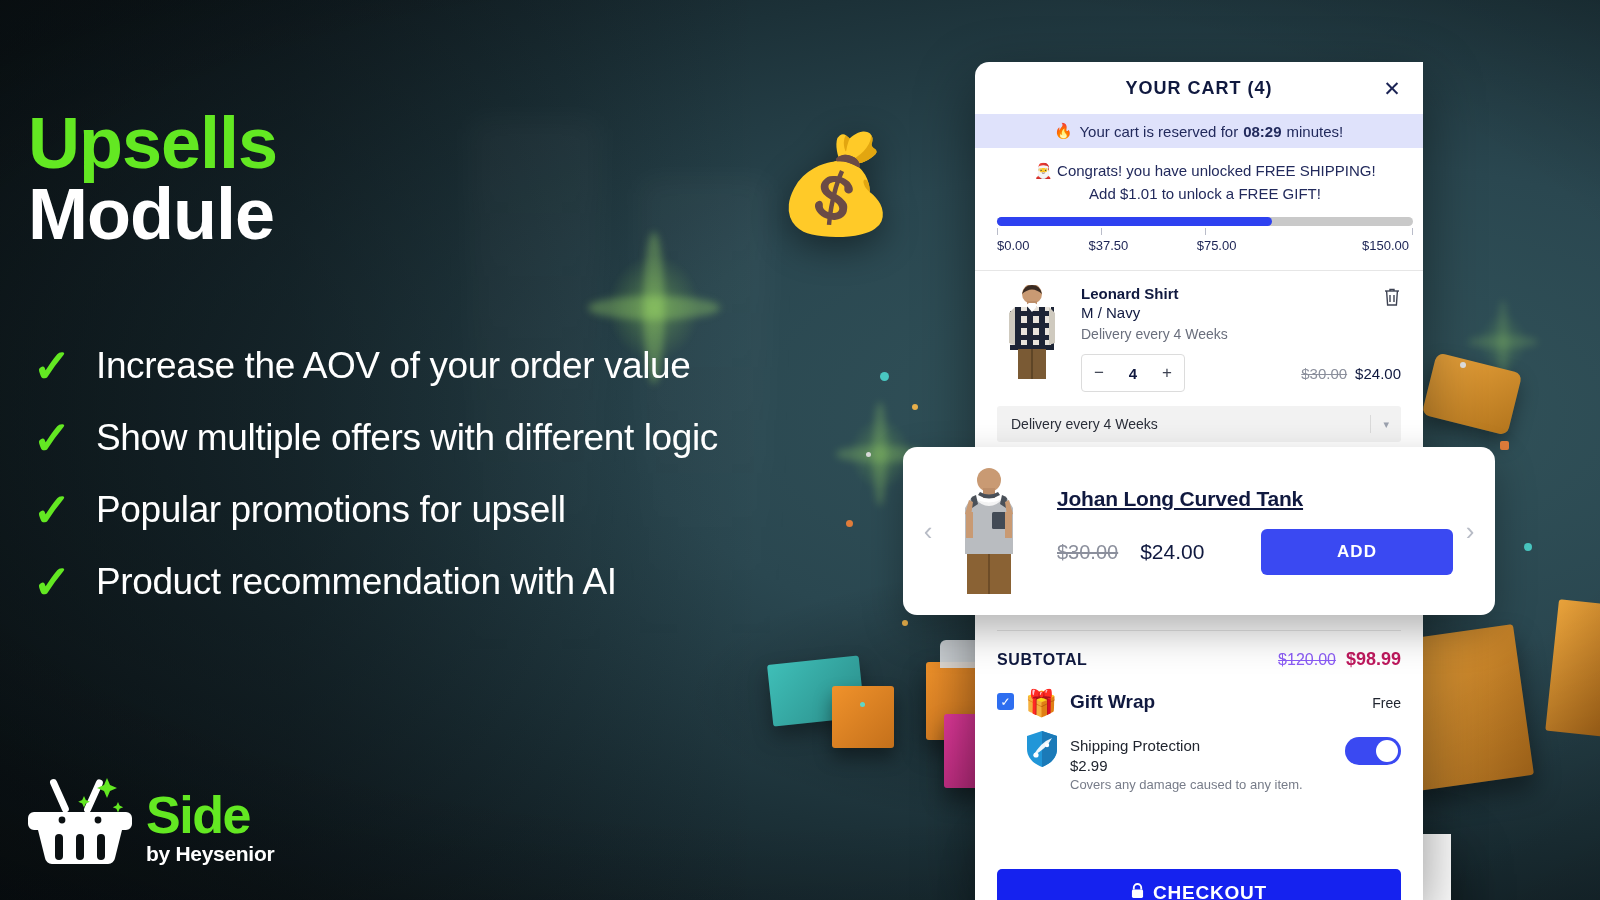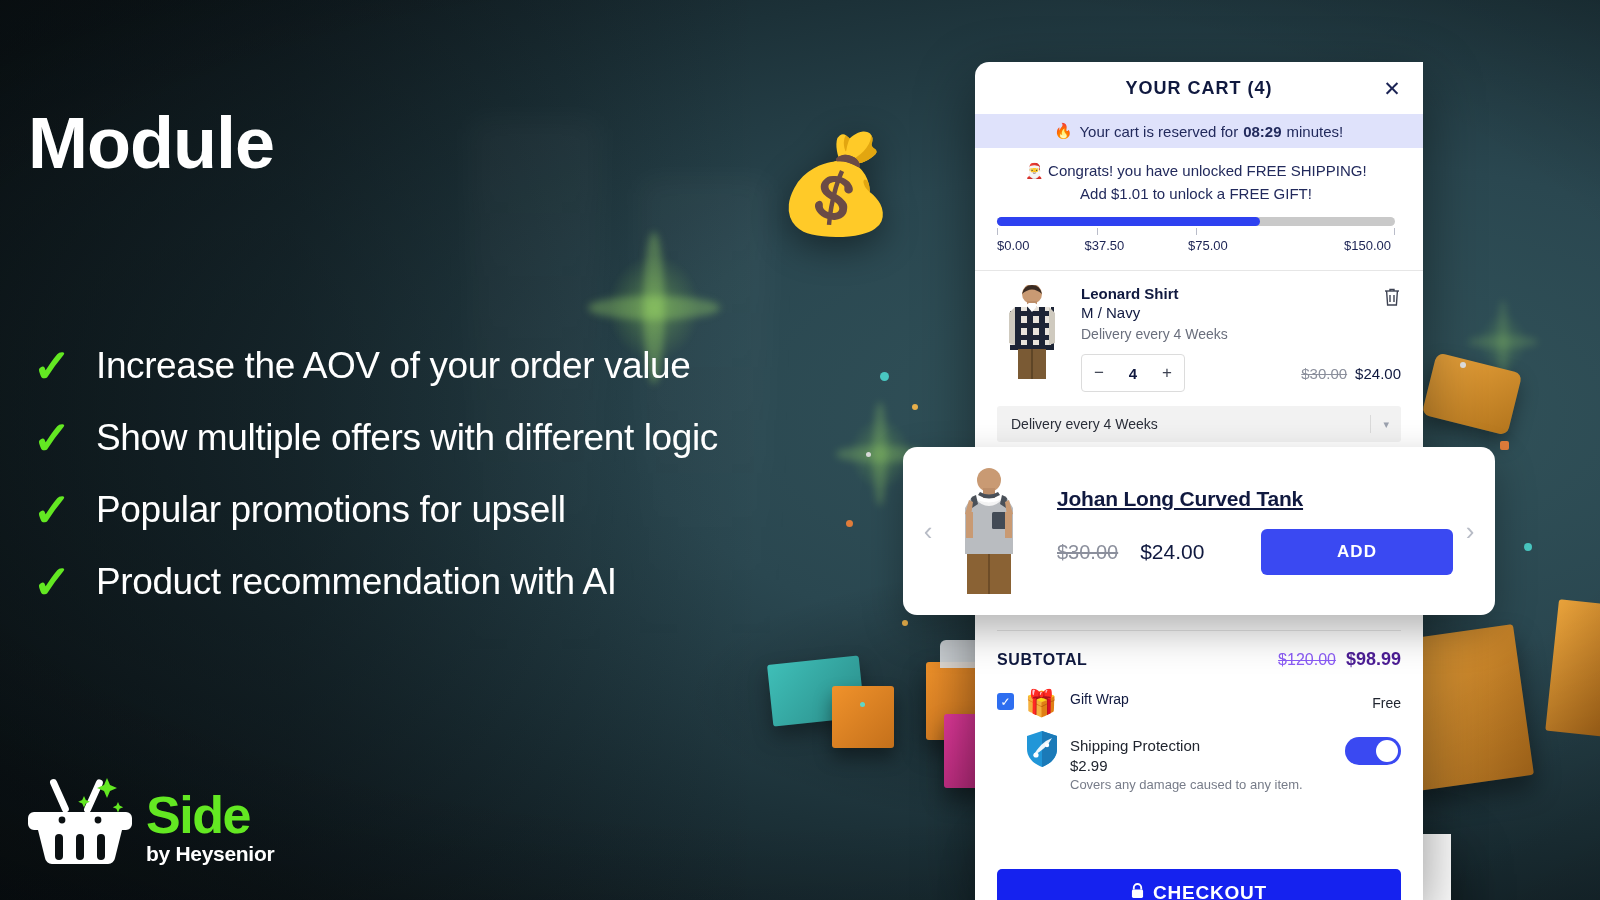--- a/index.html
+++ b/index.html
@@ -92,21 +92,21 @@
   .close-btn {
     position: absolute; right: 18px; top: 50%; transform: translateY(-50%);
     width: 26px; height: 26px; display: flex; align-items: center; justify-content: center;
     color: #1b2354; font-size: 21px; line-height: 1; cursor: pointer;
   }
   .reserve-bar {
     background: #dfe2fb; height: 34px; display: flex; align-items: center; justify-content: center;
     font-size: 15px; color: #222a5c;
   }
   .reserve-bar b { font-weight: 700; }
-  .progress-block { padding: 12px 28px 8px 22px; text-align: center; }
+  .progress-block { padding: 12px 10px 8px 22px; text-align: center; }
   .progress-line { font-size: 15px; color: #222a5c; line-height: 1.5; }
   .bar-outer {
     position: relative; margin: 12px 0 4px 0; height: 9px; border-radius: 6px; background: #c9c9c9;
   }
   .bar-fill { position: absolute; left: 0; top: 0; height: 9px; border-radius: 6px; background: #2e41f0; }
   .bar-ticks { position: relative; height: 8px; }
   .bar-tick { position: absolute; top: -2px; width: 1px; height: 7px; background: #b9bcc9; }
   .bar-labels { position: relative; height: 18px; font-size: 13px; color: #1b2354; font-weight: 500; }
   .bar-labels span { position: absolute; top: 0; white-space: nowrap; }
   .divider { height: 1px; background: #e6e6e6; margin: 6px 0 0 0; }
@@ -158,29 +158,29 @@
     color: #fff; font-size: 17px; font-weight: 700; letter-spacing: 1px;
     display: flex; align-items: center; justify-content: center; cursor: pointer; border: none;
   }
   
   .totals { position: absolute; left: 0; right: 0; top: 568px; padding: 0 22px; }
   .sub-divider { height: 1px; background: #e6e6e6; }
   .subtotal-row { display: flex; align-items: baseline; justify-content: space-between; padding: 18px 0 10px 0; }
   .subtotal-label { font-size: 16px; font-weight: 700; letter-spacing: 0.6px; color: #10193f; }
   .subtotal-prices { display: flex; align-items: baseline; gap: 10px; }
   .sub-old { font-size: 16px; color: #8b5cf6; text-decoration: line-through; }
-  .sub-new { font-size: 18px; font-weight: 700; color: #4c1d95; }
+  .sub-new { font-size: 18px; font-weight: 700; color: #be185d; }
   .addon { display: flex; align-items: flex-start; gap: 10px; padding: 5px 0; }
   .addon-check {
     width: 17px; height: 17px; border-radius: 3px; background: #2e6ef0; flex: none; margin-top: 8px;
     display: flex; align-items: center; justify-content: center; color: #fff; font-size: 12px; cursor: pointer;
   }
   .addon-icon { width: 36px; height: 36px; flex: none; display: flex; align-items: center; justify-content: center; font-size: 26px; }
   .addon-body { flex: 1; padding-top: 6px; }
-  .addon-title-b { font-size: 14px; font-weight: 400; color: #10193f; }
+  .addon-title-b { font-size: 19px; font-weight: 700; color: #10193f; }
   .addon-title { font-size: 15px; color: #20252f; }
   .addon-price { font-size: 15px; color: #20252f; margin-top: 3px; }
   .addon-desc { font-size: 13px; color: #777c89; margin-top: 3px; }
   .addon-right { font-size: 14px; color: #20252f; padding-top: 10px; }
   .toggle {
     width: 56px; height: 28px; border-radius: 16px; background: #3a49f2; position: relative;
     margin-top: 6px; cursor: pointer; flex: none;
   }
   .toggle .knob { position: absolute; right: 3px; top: 3px; width: 22px; height: 22px; border-radius: 50%; background: #fff; }
   .checkout-btn {
@@ -221,20 +221,21 @@
   <div class="confetti" style="left:860px; top:702px; width:5px; height:5px; background:#5fd6c7;"></div>
   <div class="confetti" style="left:1460px; top:362px; width:6px; height:6px; background:#e2e2e2;"></div>
   <div class="confetti" style="left:1500px; top:441px; width:9px; height:9px; background:#e07c3a; border-radius:2px;"></div>
   <div class="confetti" style="left:1524px; top:543px; width:8px; height:8px; background:#49c7c1;"></div>
 
   <div class="money-emoji" style="left:776px; top:136px;">💰</div>
 
   <div class="bg-vignette"></div>
 
   <div class="headline">
+    <span class="l1">Upsells</span>
     <span class="l2">Module</span>
   </div>
 
   <div class="bullets">
     <div class="bullet">
       <span class="tick">✓</span>
       <span class="txt">Increase the AOV of your order value</span>
     </div>
     <div class="bullet">
       <span class="tick">✓</span>

